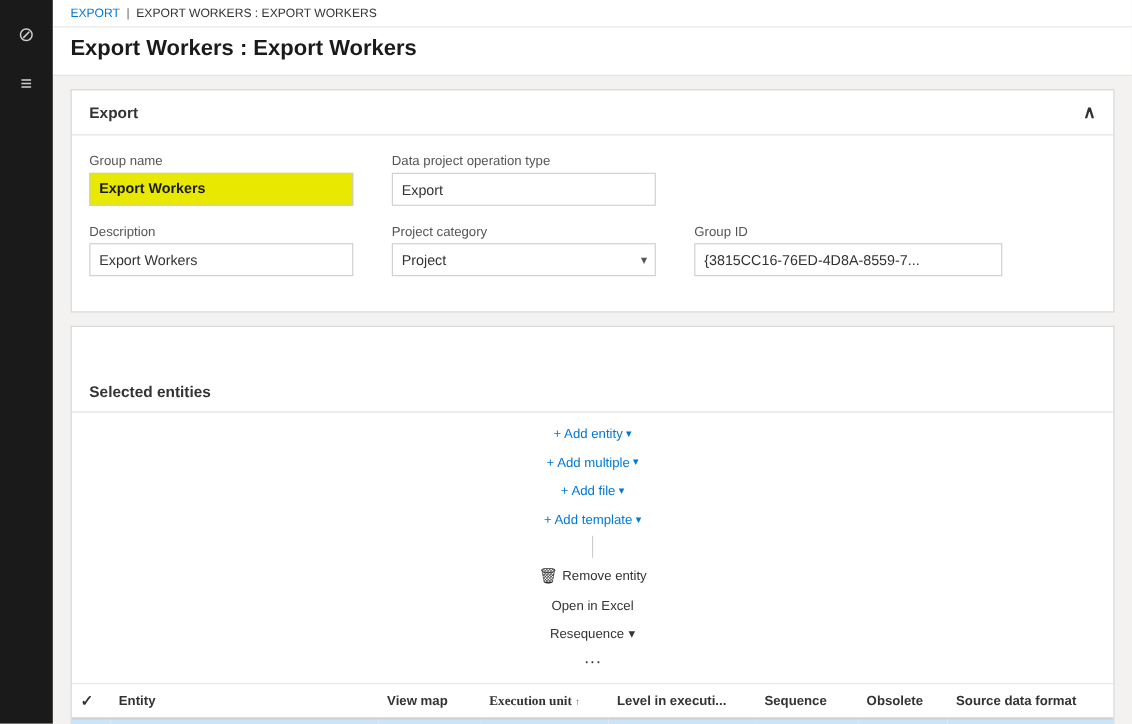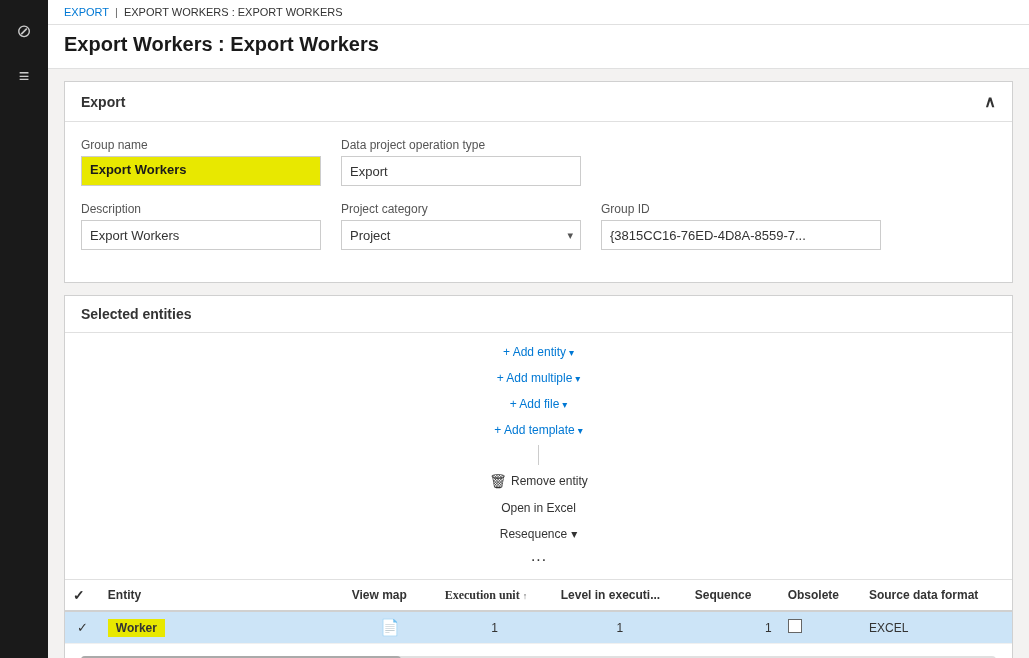--- a/index.html
+++ b/index.html
@@ -99,21 +99,21 @@
       color: #333;
       font-size: 16px;
     }
     .card-body {
       padding: 16px;
     }
 
     
     .form-row {
       display: flex;
-      gap: 20px;
+      gap: 35px;
       margin-bottom: 16px;
     }
     .form-group {
       display: flex;
       flex-direction: column;
       gap: 4px;
     }
     .form-group.group-name { width: 240px; }
     .form-group.data-project { width: 240px; }
     .form-group.generate { flex: 1; }
@@ -210,20 +210,21 @@
     
     .entities-card {
       background: #fff;
       border: 1px solid #d0d0d0;
     }
     .entities-header {
       padding: 10px 16px;
       border-bottom: 1px solid #e0e0e0;
       font-weight: 600;
       font-size: 14px;
+      margin-top: 41px;
     }
     .entities-toolbar {
       display: flex;
       align-items: center;
       padding: 8px 16px;
       gap: 4px;
       border-bottom: 1px solid #e0e0e0;
       flex-wrap: wrap;
       flex-direction: column;
     }

